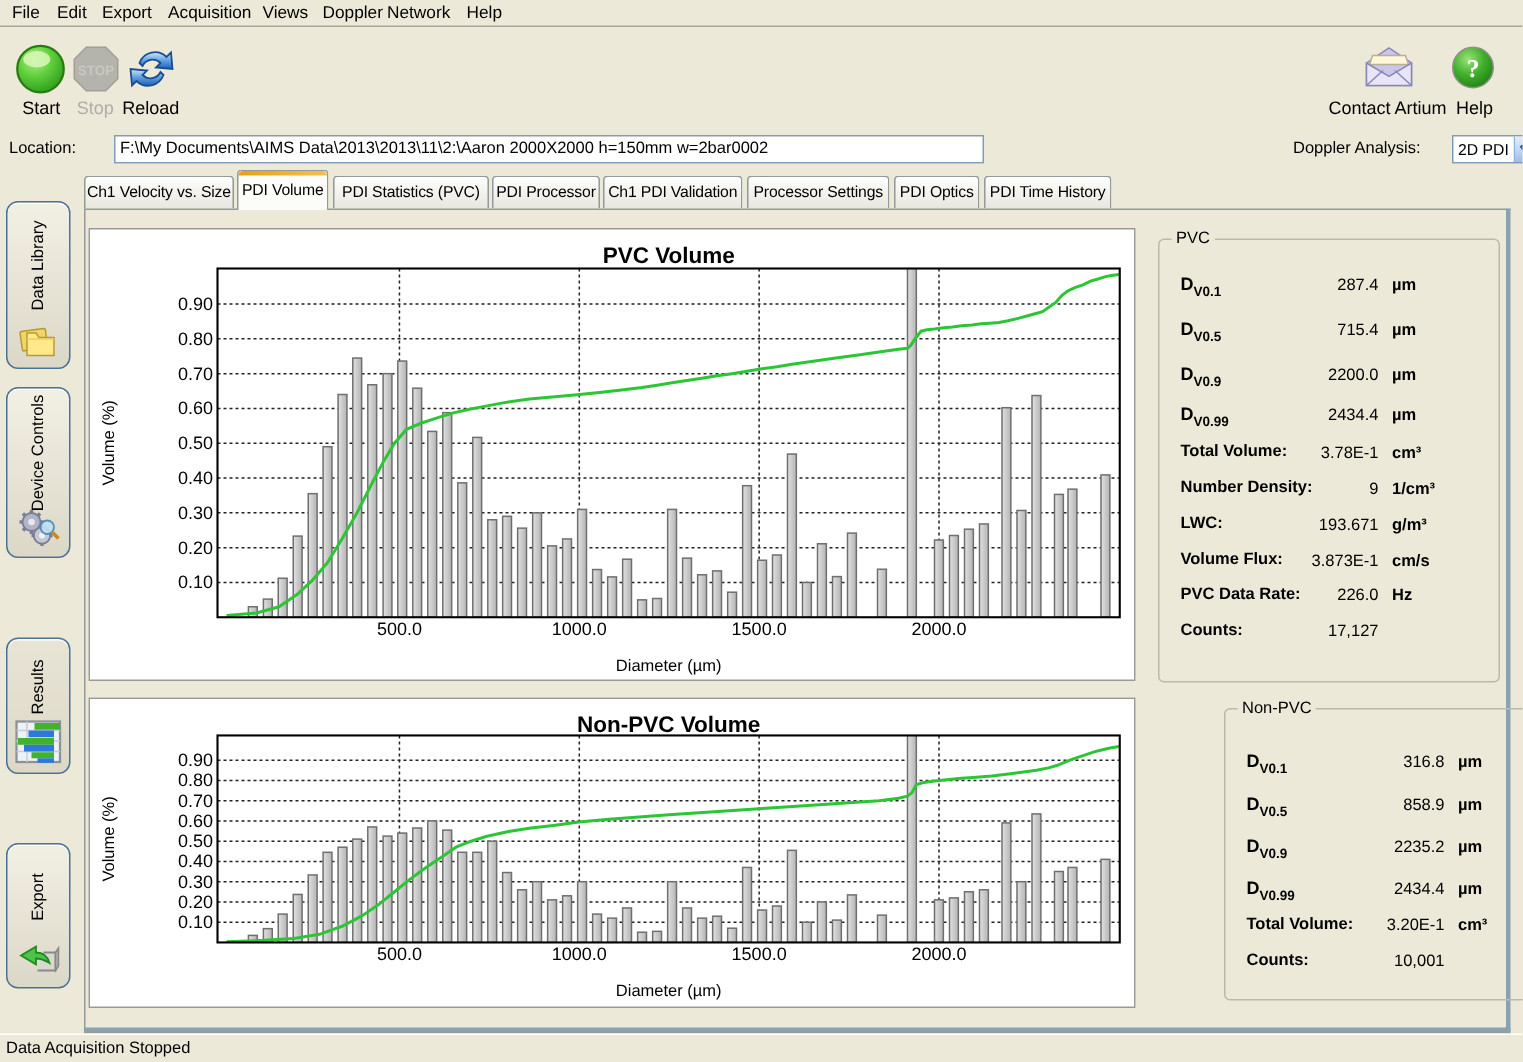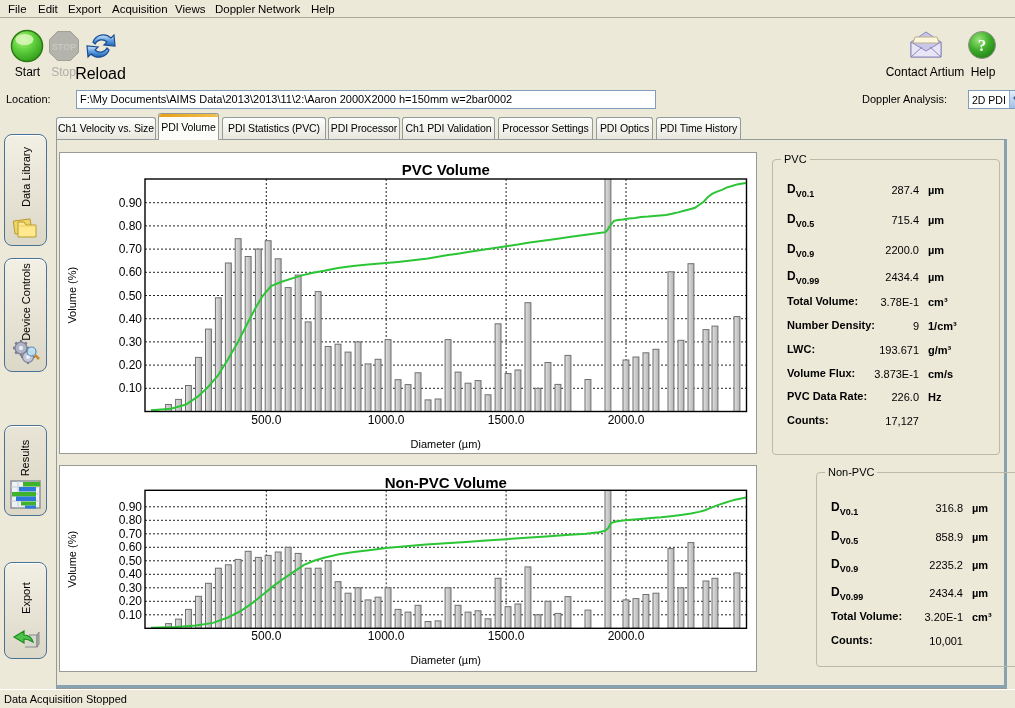--- a/index.html
+++ b/index.html
@@ -39,21 +39,21 @@
 <defs>
         <linearGradient id="blu" x1="0" y1="0" x2="0" y2="1">
 <stop offset="0" stop-color="#cfe6fb"></stop>
           <stop offset="0.5" stop-color="#5f9fe0"></stop>
           <stop offset="1" stop-color="#2261b4"></stop>
         </linearGradient>
       </defs>
 <path d="M10 13 A 11 11 0 0 1 28 9 L 31 6 L 32 17 L 21 16 L 24 13 A 7.5 7.5 0 0 0 12 15 Z" fill="url(#blu)" stroke="#1a4e94" stroke-width="1.2"></path>
 <path d="M26 21 A 11 11 0 0 1 8 25 L 5 28 L 4 17 L 15 18 L 12 21 A 7.5 7.5 0 0 0 24 19 Z" fill="url(#blu)" stroke="#1a4e94" stroke-width="1.2"></path>
 </svg></div>
-<div class="abs" style="left:73px;top:65px;width:55px;text-align:center;font-size:16px;">Reload</div>
+<div class="abs" style="left:73px;top:65px;width:55px;text-align:center;font-size:12px;">Reload</div>
 <div class="abs" style="left:907px;top:30px;"><svg width="38" height="30" viewBox="0 0 38 30">
 <path d="M4 12 L19 2 L34 12 L34 27 L4 27 Z" fill="#c9c6e8" stroke="#8a87b8" stroke-width="1"></path>
 <path d="M6 13 L32 13 L30 7 L8 7 Z" fill="#fdf6d8" stroke="#b8b090" stroke-width="1"></path>
 <path d="M4 12 L19 21 L34 12 L34 27 L4 27 Z" fill="#e8e6f6" stroke="#8a87b8" stroke-width="1"></path>
 <path d="M4 27 L15 17 M34 27 L23 17" stroke="#8a87b8" stroke-width="1" fill="none"></path>
 </svg></div>
 <div class="abs" style="left:882px;top:65px;width:86px;text-align:center;font-size:12px;">Contact Artium</div>
 <div class="abs" style="left:967px;top:30px;"><svg width="30" height="30" viewBox="0 0 30 30">
 <defs>
         <radialGradient id="ghelp" cx="0.38" cy="0.3" r="0.8">

